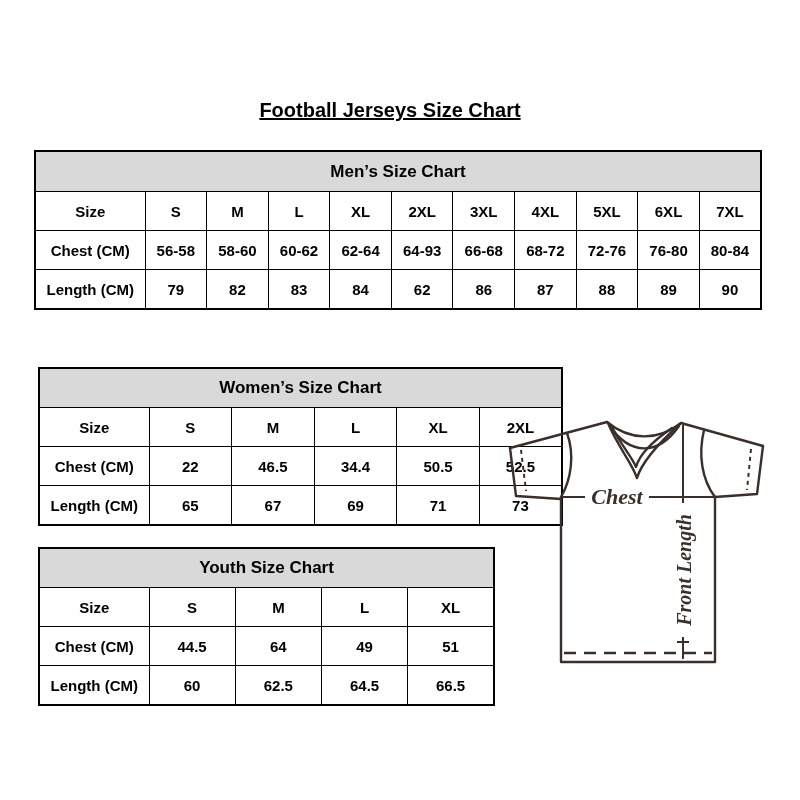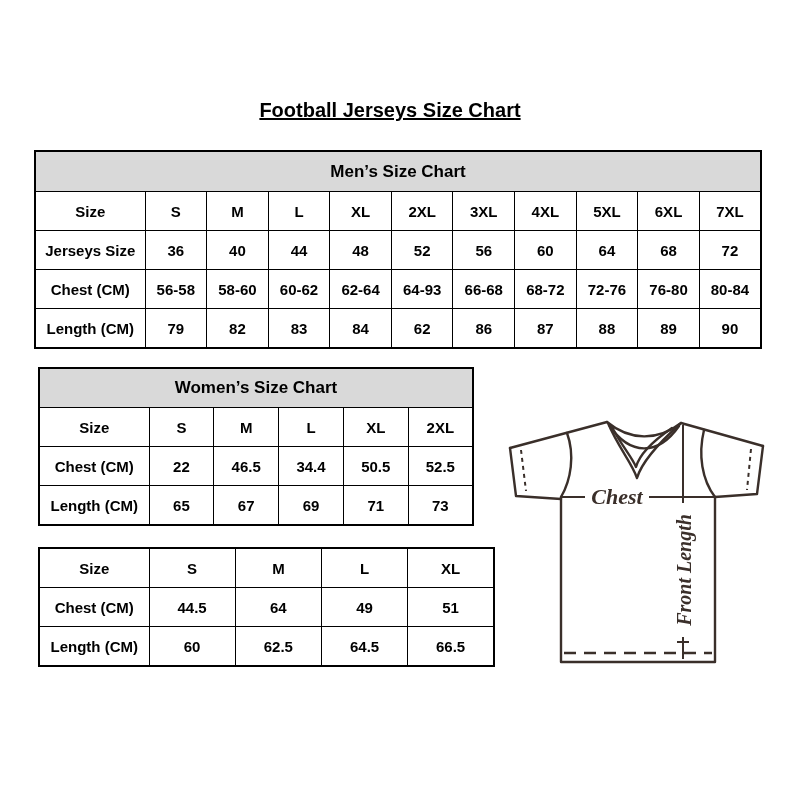--- a/index.html
+++ b/index.html
@@ -19,21 +19,21 @@
   table.sizechart td{
     border:1.5px solid #000;text-align:center;vertical-align:middle;
     font-weight:bold;color:#000;font-size:15px;padding:0;
   }
   table.sizechart td.thead{
     background:#d9d9d9;font-size:17px;height:38px;
   }
   #tbl-mens{left:34px;top:150px;width:728px;}
   #tbl-mens td{height:38px;}
   #tbl-mens td.thead{height:39px;}
-  #tbl-womens{left:38px;top:367px;width:436px;}
+  #tbl-womens{left:38px;top:367px;width:525px;}
   #tbl-womens td{height:38px;}
   #tbl-youth{left:38px;top:547px;width:457px;}
   #tbl-youth td{height:38px;}
   .jersey-wrap{position:absolute;left:500px;top:395px;width:285px;height:285px;text-decoration:underline;}
   .jersey-wrap svg{display:block;width:285px;height:285px;}
   .outline{fill:none;stroke:#3a2f2a;stroke-width:2.4;stroke-linejoin:round;stroke-linecap:round;}
   .thin{fill:none;stroke:#3a2f2a;stroke-width:2;stroke-linecap:butt;}
   .dash-hem{fill:none;stroke:#3a2f2a;stroke-width:2.6;stroke-dasharray:12 8;}
   .dash-cuff{fill:none;stroke:#3a2f2a;stroke-width:2;stroke-dasharray:4 4;}
   .measure-label{
@@ -71,33 +71,20 @@
         <td>L</td>
         <td>XL</td>
         <td>2XL</td>
         <td>3XL</td>
         <td>4XL</td>
         <td>5XL</td>
         <td>6XL</td>
         <td>7XL</td>
       </tr>
       <tr>
-        <td>Jerseys Size</td>
-        <td>36</td>
-        <td>40</td>
-        <td>44</td>
-        <td>48</td>
-        <td>52</td>
-        <td>56</td>
-        <td>60</td>
-        <td>64</td>
-        <td>68</td>
-        <td>72</td>
-      </tr>
-      <tr>
         <td>Chest (CM)</td>
         <td>56-58</td>
         <td>58-60</td>
         <td>60-62</td>
         <td>62-64</td>
         <td>64-93</td>
         <td>66-68</td>
         <td>68-72</td>
         <td>72-76</td>
         <td>76-80</td>
@@ -160,20 +147,23 @@
 <table class="sizechart" id="tbl-youth">
     <colgroup>
       <col style="width:110px">
       <col>
       <col>
       <col>
       <col>
     </colgroup>
     <tbody>
       <tr>
+        <td class="thead" colspan="5">Youth Size Chart</td>
+      </tr>
+      <tr>
         <td>Size</td>
         <td>S</td>
         <td>M</td>
         <td>L</td>
         <td>XL</td>
       </tr>
       <tr>
         <td>Chest (CM)</td>
         <td>44.5</td>
         <td>64</td>

